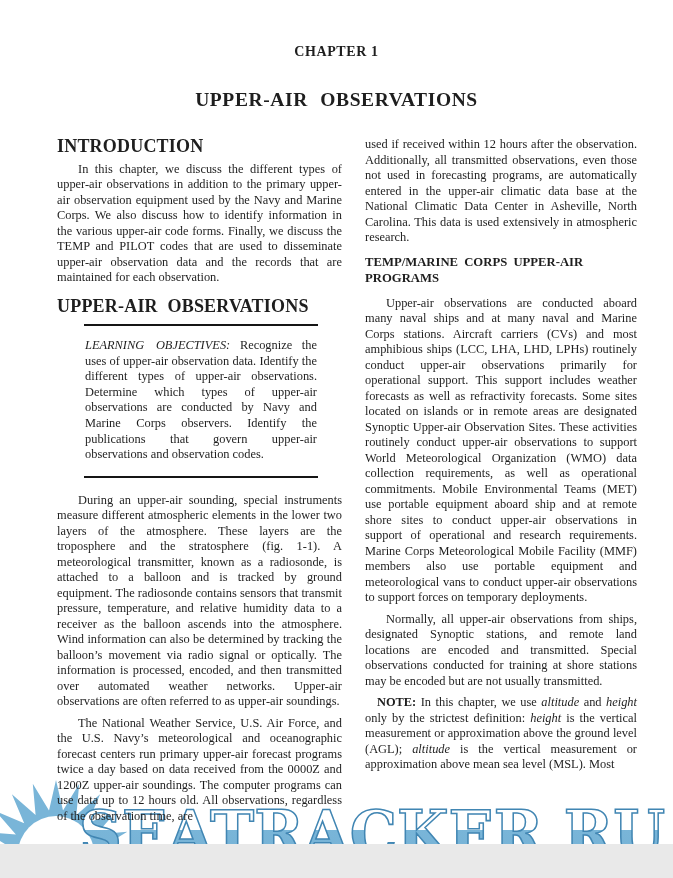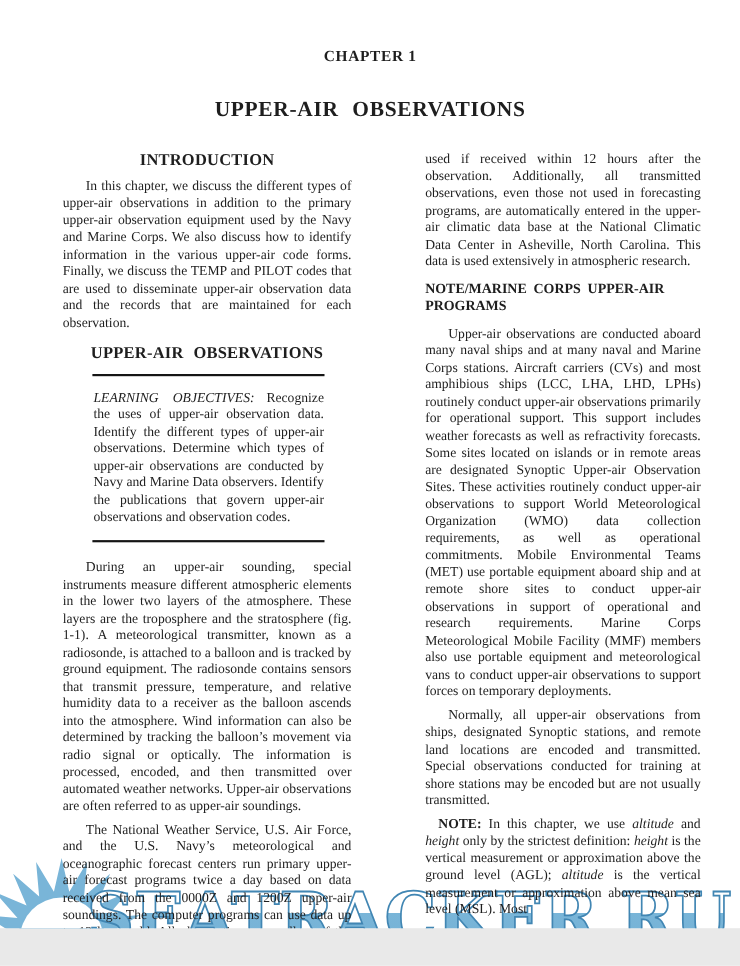--- a/index.html
+++ b/index.html
@@ -20,26 +20,26 @@
     position:absolute;top:89px;left:0;right:0;
     text-align:center;font-weight:bold;font-size:19.5px;
     letter-spacing:.6px;word-spacing:7px;
   }
   .columns{
     position:absolute;top:137px;left:57px;width:580px;
     display:flex;gap:23px;z-index:2;
   }
   .col{font-size:12.4px;line-height:15.5px;text-align:justify;}
   .col-left{width:285px;}
-  .col-right{width:272px;margin-left:44px;}
+  .col-right{width:272px;}
   .col p{margin:0 0 6px 0;}
   .indent{text-indent:21px;}
   .indent-sm{text-indent:12px;}
   .h-center{
-    text-align:center;font-weight:bold;font-size:15px;
+    font-weight:bold;font-size:18px;
     margin:2px 0 7px 0;letter-spacing:.2px;
   }
   .h-section{word-spacing:5px;margin-top:13px;margin-bottom:0;}
   .h-left{
     font-weight:bold;font-size:12.7px;line-height:16px;
     text-align:left;width:245px;margin:8px 0 10px 0;word-spacing:3px;
   }
   .objectives{
     margin:10px 24px 0 27px;
     border-top:2px solid #151515;border-bottom:2px solid #151515;
@@ -68,30 +68,30 @@
   <div class="doc-title">UPPER-AIR OBSERVATIONS</div>
 
   <div class="columns">
 
     <div class="col col-left">
       <div class="h-center">INTRODUCTION</div>
       <p class="indent">In this chapter, we discuss the different types of upper-air observations in addition to the primary upper-air observation equipment used by the Navy and Marine Corps. We also discuss how to identify information in the various upper-air code forms. Finally, we discuss the TEMP and PILOT codes that are used to disseminate upper-air observation data and the records that are maintained for each observation.</p>
 
       <div class="h-center h-section">UPPER-AIR OBSERVATIONS</div>
 
-      <div class="objectives"><span class="obj-lead">LEARNING OBJECTIVES:</span><span> Recognize the uses of upper-air observation data. Identify the different types of upper-air observations. Determine which types of upper-air observations are conducted by Navy and Marine Data observers. Identify the publications that govern upper-air observations and observation codes.</span></div>
+      <div class="objectives"><span class="obj-lead">LEARNING OBJECTIVES:</span><span> Recognize the uses of upper-air observation data. Identify the different types of upper-air observations. Determine which types of upper-air observations are conducted by Navy and Marine Corps observers. Identify the publications that govern upper-air observations and observation codes.</span></div>
 
       <p class="indent after-box">During an upper-air sounding, special instruments measure different atmospheric elements in the lower two layers of the atmosphere. These layers are the troposphere and the stratosphere (fig. 1-1). A meteorological transmitter, known as a radiosonde, is attached to a balloon and is tracked by ground equipment. The radiosonde contains sensors that transmit pressure, temperature, and relative humidity data to a receiver as the balloon ascends into the atmosphere. Wind information can also be determined by tracking the balloon’s movement via radio signal or optically. The information is processed, encoded, and then transmitted over automated weather networks. Upper-air observations are often referred to as upper-air soundings.</p>
       <p class="indent">The National Weather Service, U.S. Air Force, and the U.S. Navy’s meteorological and oceanographic forecast centers run primary upper-air forecast programs twice a day based on data received from the 0000Z and 1200Z upper-air soundings. The computer programs can use data up to 12 hours old. All observations, regardless of the observation time, are</p>
     </div>
 
     <div class="col col-right">
       <p>used if received within 12 hours after the observation. Additionally, all transmitted observations, even those not used in forecasting programs, are automatically entered in the upper-air climatic data base at the National Climatic Data Center in Asheville, North Carolina. This data is used extensively in atmospheric research.</p>
 
-      <div class="h-left">NOTE/MARINE CORPS UPPER-AIR PROGRAMS</div>
+      <div class="h-left">TEMP/MARINE CORPS UPPER-AIR PROGRAMS</div>
 
       <p class="indent">Upper-air observations are conducted aboard many naval ships and at many naval and Marine Corps stations. Aircraft carriers (CVs) and most amphibious ships (LCC, LHA, LHD, LPHs) routinely conduct upper-air observations primarily for operational support. This support includes weather forecasts as well as refractivity forecasts. Some sites located on islands or in remote areas are designated Synoptic Upper-air Observation Sites. These activities routinely conduct upper-air observations to support World Meteorological Organization (WMO) data collection requirements, as well as operational commitments. Mobile Environmental Teams (MET) use portable equipment aboard ship and at remote shore sites to conduct upper-air observations in support of operational and research requirements. Marine Corps Meteorological Mobile Facility (MMF) members also use portable equipment and meteorological vans to conduct upper-air observations to support forces on temporary deployments.</p>
 
       <p class="indent"><span>Normally, </span><span class="u-word">all</span><span> upper-air observations from ships, designated Synoptic stations, and remote land locations are encoded and transmitted. Special observations conducted for training at shore stations may be encoded but are not usually transmitted.</span></p>
 
       <p class="indent-sm"><span class="b">NOTE:</span><span> In this chapter, we use </span><span class="i">altitude</span><span> and </span><span class="i">height</span><span> only by the strictest definition: </span><span class="i">height</span><span> is the vertical measurement or approximation above the ground level (AGL); </span><span class="i">altitude</span><span> is the vertical measurement or approximation above mean sea level (MSL). Most</span></p>
     </div>
 
   </div>
 

